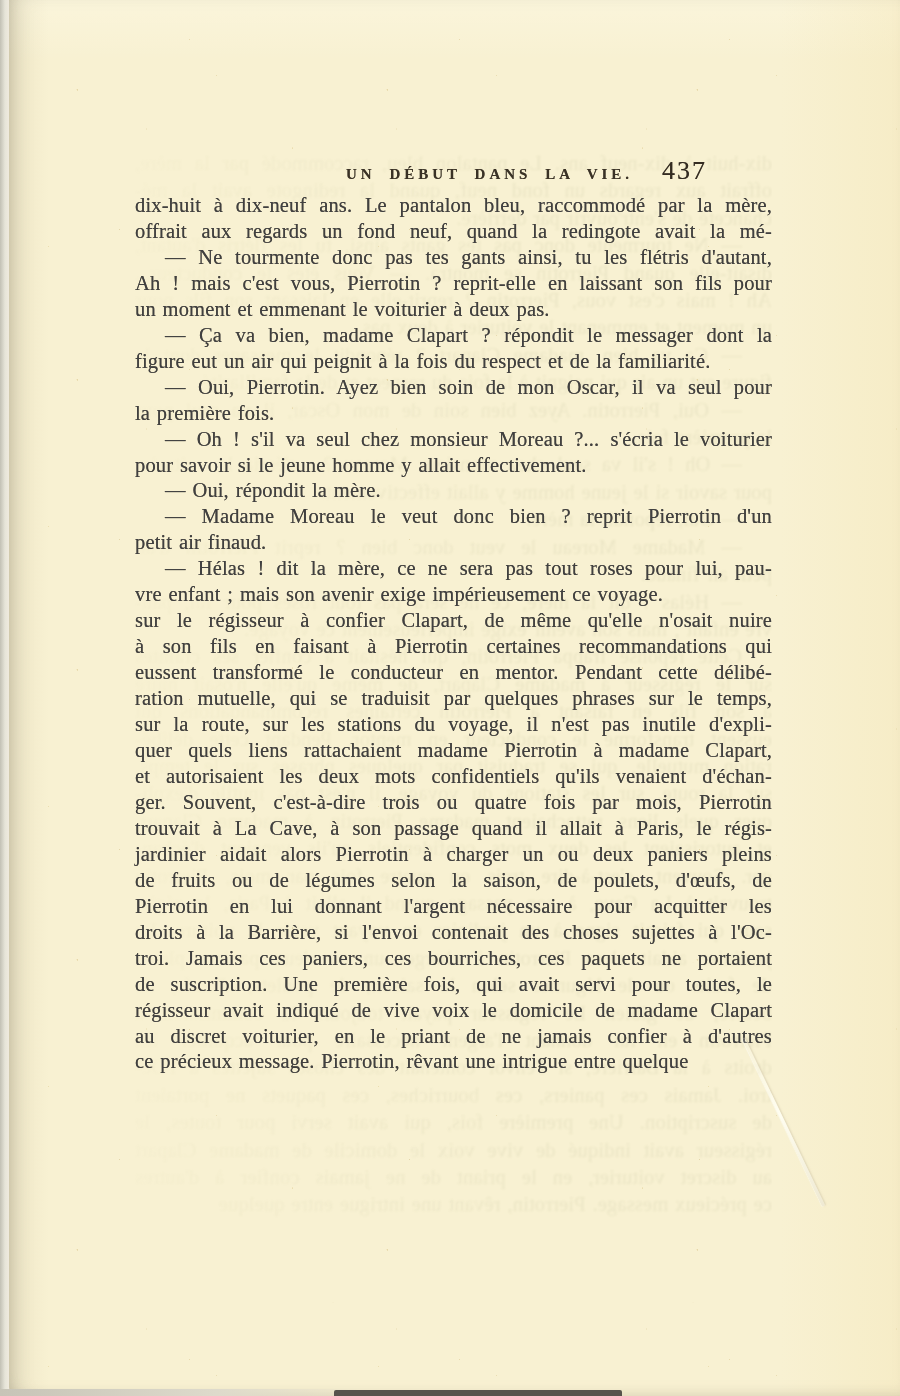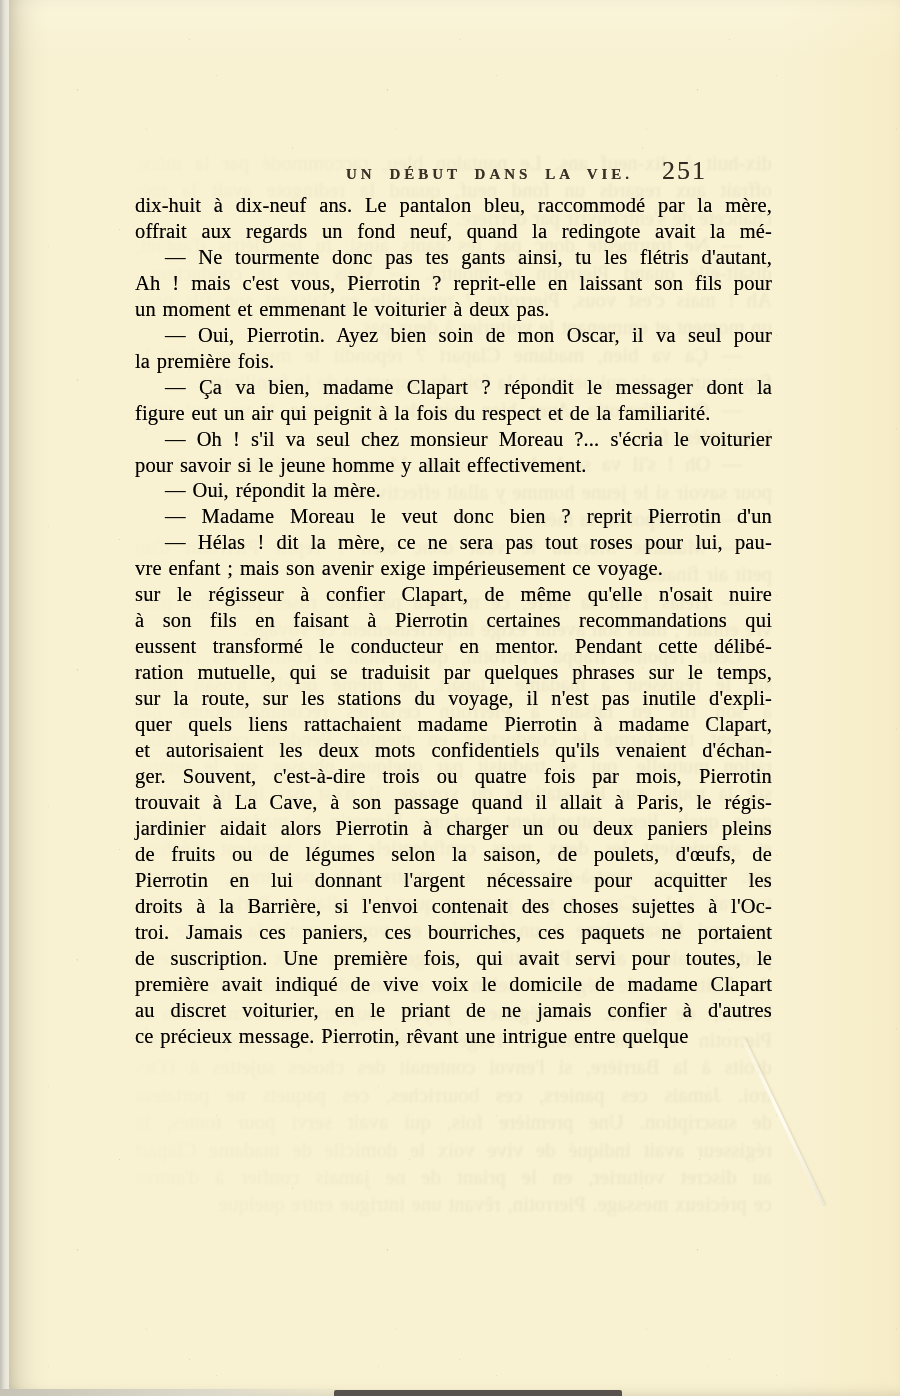--- a/index.html
+++ b/index.html
@@ -81,21 +81,21 @@
   }
   .folio {
     position: absolute; left: 662px; top: 156px;
     font-size: 26px; letter-spacing: 2px;
     color: #342c22;
     text-shadow: 0 0 0.5px rgba(52,44,34,0.6);
   }
   
   .text-block {
     position: absolute; left: 135px; top: 193px; width: 637px;
-    color: #000000;
+    color: #404040;
     font-size: 20.5px; line-height: 25.95px;
     letter-spacing: 0.15px; word-spacing: 1.5px;
     text-shadow: 0 0 0.5px rgba(48,39,28,0.65);
   }
   .line { text-align: justify; text-align-last: justify; white-space: normal; }
   .line.last { text-align-last: left; }
   .para.indent .line.first { text-indent: 30px; }
   
   .ghost-wrap {
     position: absolute; left: 135px; top: 150px; width: 637px; height: 1150px;
@@ -176,49 +176,50 @@
           <div class="line">troi. Jamais ces paniers, ces bourriches, ces paquets ne portaient</div>
           <div class="line">de suscription. Une première fois, qui avait servi pour toutes, le</div>
           <div class="line">régisseur avait indiqué de vive voix le domicile de madame Clapart</div>
           <div class="line">au discret voiturier, en le priant de ne jamais confier à d'autres</div>
           <div class="line last">ce précieux message. Pierrotin, rêvant une intrigue entre quelque</div>
         </div>
       </div>
   </div>
 
   <div class="running-title">UN DÉBUT DANS LA VIE.</div>
-  <div class="folio">251</div>
+  <div class="folio">437</div>
 
   <div class="text-block">
       <div class="para">
         <div class="line first">dix-huit à dix-neuf ans. Le pantalon bleu, raccommodé par la mère,</div>
         <div class="line">offrait aux regards un fond neuf, quand la redingote avait la mé-</div>
       </div>
       <div class="para indent">
         <div class="line first">— Ne tourmente donc pas tes gants ainsi, tu les flétris d'autant,</div>
         <div class="line">Ah ! mais c'est vous, Pierrotin ? reprit-elle en laissant son fils pour</div>
         <div class="line last">un moment et emmenant le voiturier à deux pas.</div>
       </div>
       <div class="para indent">
+        <div class="line first">— Ça va bien, madame Clapart ? répondit le messager dont la</div>
+        <div class="line last">figure eut un air qui peignit à la fois du respect et de la familiarité.</div>
+      </div>
+      <div class="para indent">
         <div class="line first">— Oui, Pierrotin. Ayez bien soin de mon Oscar, il va seul pour</div>
         <div class="line last">la première fois.</div>
       </div>
       <div class="para indent">
-        <div class="line first">— Ça va bien, madame Clapart ? répondit le messager dont la</div>
-        <div class="line last">figure eut un air qui peignit à la fois du respect et de la familiarité.</div>
-      </div>
-      <div class="para indent">
         <div class="line first">— Oh ! s'il va seul chez monsieur Moreau ?... s'écria le voiturier</div>
         <div class="line last">pour savoir si le jeune homme y allait effectivement.</div>
       </div>
       <div class="para indent">
         <div class="line first last">— Oui, répondit la mère.</div>
       </div>
       <div class="para indent">
         <div class="line first">— Madame Moreau le veut donc bien ? reprit Pierrotin d'un</div>
+        <div class="line last">petit air finaud.</div>
       </div>
       <div class="para indent">
         <div class="line first">— Hélas ! dit la mère, ce ne sera pas tout roses pour lui, pau-</div>
         <div class="line last">vre enfant ; mais son avenir exige impérieusement ce voyage.</div>
       </div>
       <div class="para indent">
         <div class="line">sur le régisseur à confier Clapart, de même qu'elle n'osait nuire</div>
         <div class="line">à son fils en faisant à Pierrotin certaines recommandations qui</div>
         <div class="line">eussent transformé le conducteur en mentor. Pendant cette délibé-</div>
         <div class="line">ration mutuelle, qui se traduisit par quelques phrases sur le temps,</div>
@@ -226,21 +227,21 @@
         <div class="line">quer quels liens rattachaient madame Pierrotin à madame Clapart,</div>
         <div class="line">et autorisaient les deux mots confidentiels qu'ils venaient d'échan-</div>
         <div class="line">ger. Souvent, c'est-à-dire trois ou quatre fois par mois, Pierrotin</div>
         <div class="line">trouvait à La Cave, à son passage quand il allait à Paris, le régis-</div>
         <div class="line">jardinier aidait alors Pierrotin à charger un ou deux paniers pleins</div>
         <div class="line">de fruits ou de légumes selon la saison, de poulets, d'œufs, de</div>
         <div class="line">Pierrotin en lui donnant l'argent nécessaire pour acquitter les</div>
         <div class="line">droits à la Barrière, si l'envoi contenait des choses sujettes à l'Oc-</div>
         <div class="line">troi. Jamais ces paniers, ces bourriches, ces paquets ne portaient</div>
         <div class="line">de suscription. Une première fois, qui avait servi pour toutes, le</div>
-        <div class="line">première avait indiqué de vive voix le domicile de madame Clapart</div>
+        <div class="line">régisseur avait indiqué de vive voix le domicile de madame Clapart</div>
         <div class="line">au discret voiturier, en le priant de ne jamais confier à d'autres</div>
         <div class="line last">ce précieux message. Pierrotin, rêvant une intrigue entre quelque</div>
       </div>
     </div>
 
   <div class="scratch"></div>
   <div class="edge-left"></div>
   <div class="edge-bottom"></div>
   <div class="bottom-bar"></div>
 </div>

